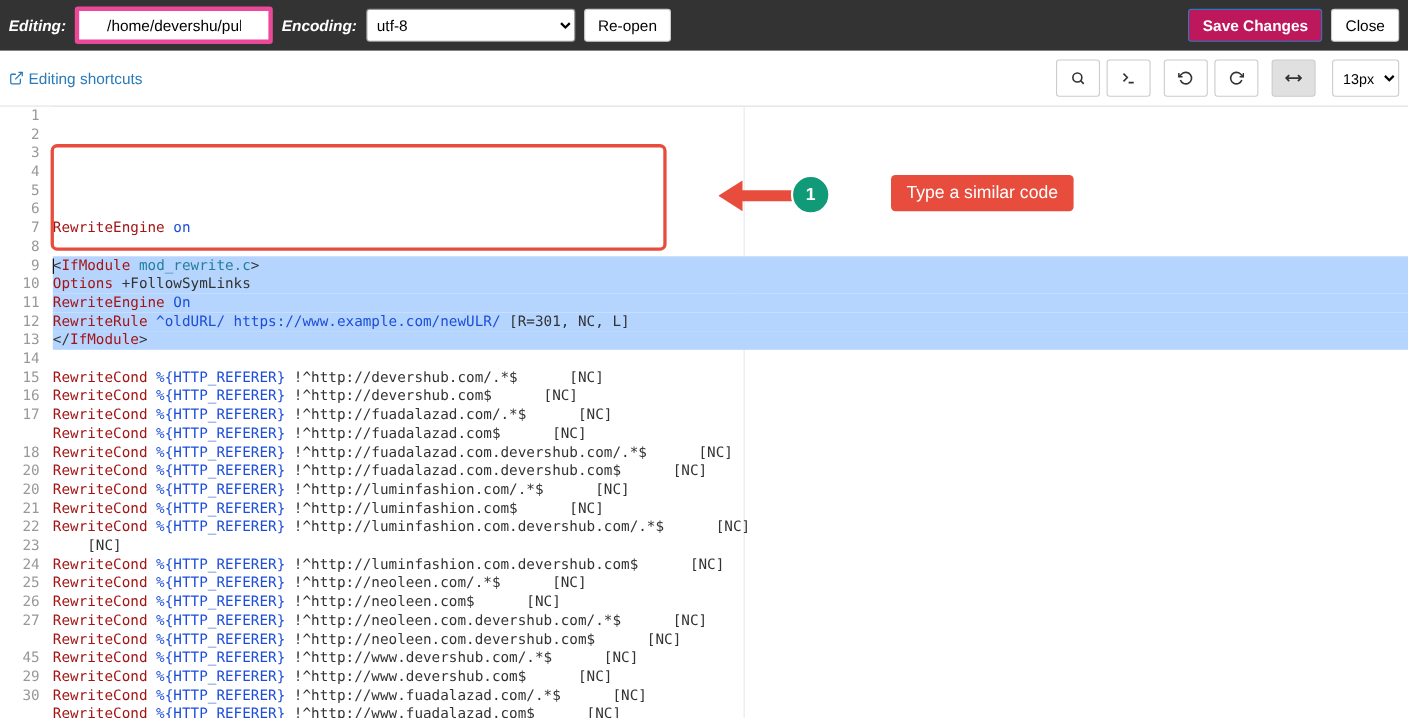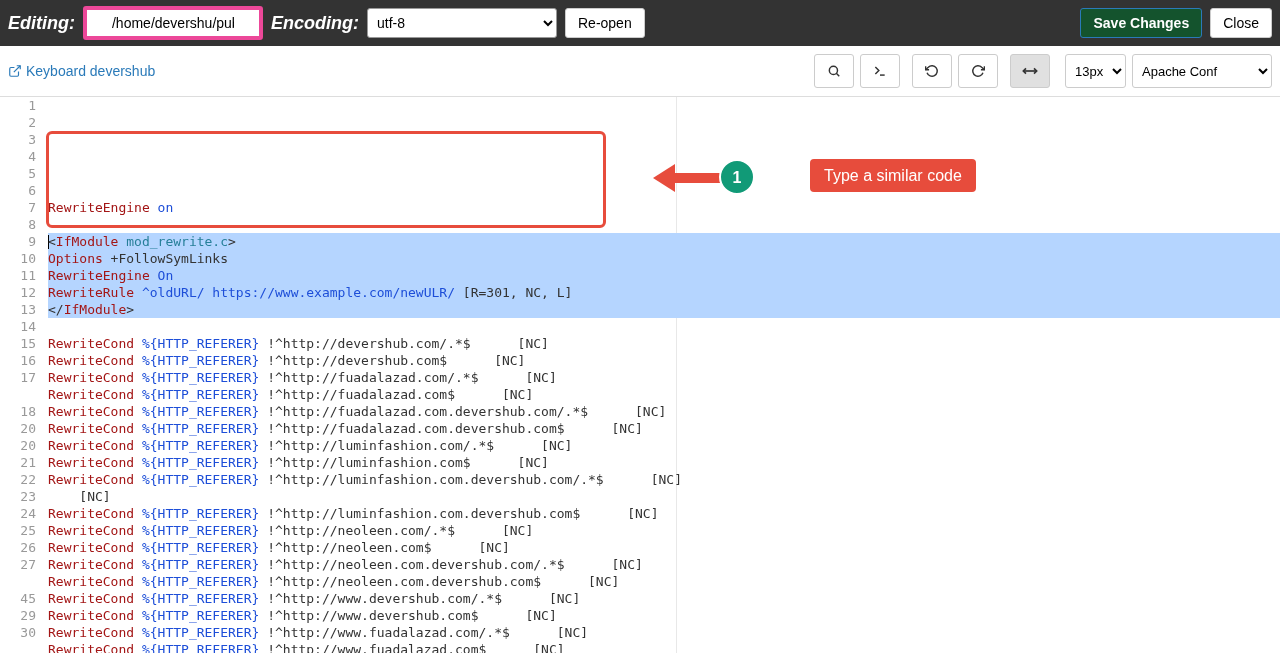--- a/index.html
+++ b/index.html
@@ -1,23 +1,23 @@
 <!DOCTYPE html>
 <html><head>
 <meta charset="utf-8">
 <style>
 * { margin: 0; padding: 0; box-sizing: border-box; }
 body { font-family: -apple-system, BlinkMacSystemFont, "Segoe UI", Helvetica, Arial, sans-serif; font-size: 14px; background: #fff; }
 .topbar { background: #333; color: #fff; display: flex; align-items: center; padding: 6px 8px; gap: 8px; }
-.topbar .lbl { font-weight: bold; font-style: italic; font-size: 18px; }
+.topbar .lbl { font-weight: bold; font-style: italic; font-size: 14px; }
 .topbar input[type=text] { padding: 5px 25px; border: 4px solid #ec4899; border-radius: 3px; font-size: 14px; width: 180px; background: #fff; }
 .topbar select { padding: 5px; border-radius: 3px; border: 1px solid #999; background: #fff; font-size: 14px; width: 190px; }
 .topbar button { padding: 6px 12px; border: 1px solid #ccc; border-radius: 3px; background: #fff; font-size: 14px; cursor: pointer; }
 .topbar .spacer { flex: 1; }
-.topbar .primary { background: #14532d; color: #fff; border: 1px solid #2a7ab9; font-weight: bold; }
+.topbar .primary { background: #be185d; color: #fff; border: 1px solid #2a7ab9; font-weight: bold; }
 .toolbar { display: flex; align-items: center; padding: 8px; gap: 6px; border-bottom: 1px solid #ddd; }
 .toolbar .link { color: #2a7ab9; display: inline-flex; align-items: center; gap: 4px; text-decoration: none; cursor: pointer; }
 .toolbar .spacer { flex: 1; }
 .toolbar .btn { display: inline-flex; align-items: center; justify-content: center; width: 40px; height: 34px; border: 1px solid #ccc; background: #fff; border-radius: 3px; cursor: pointer; }
 .toolbar .btn.active { background: #e0e0e0; }
 .toolbar select { padding: 5px; border: 1px solid #ccc; border-radius: 3px; background: #fff; font-size: 13px; height: 34px; }
 .editor { position: relative; display: flex; font-family: "Menlo", "Consolas", monospace; font-size: 13px; line-height: 17px; }
 .gutter { width: 48px; text-align: right; color: #999; padding-right: 12px; user-select: none; background: #fff; }
 .gutter .ln { height: 17px; }
 .code { flex: 1; position: relative; white-space: pre; }
@@ -48,21 +48,21 @@
   <button>Close</button>
 </div>
 
 <div class="toolbar">
   <a class="link">
     <svg width="14" height="14" viewBox="0 0 24 24" fill="none" stroke="#2a7ab9" stroke-width="2">
         <path d="M18 13v6a2 2 0 0 1-2 2H5a2 2 0 0 1-2-2V8a2 2 0 0 1 2-2h6"></path>
         <polyline points="15 3 21 3 21 9"></polyline>
         <line x1="10" y1="14" x2="21" y2="3"></line>
       </svg>
-    <span>Keyboard devershub</span>
+    <span>Editing shortcuts</span>
   </a>
   <span class="spacer"></span>
   <button class="btn">
       <svg width="14" height="14" viewBox="0 0 24 24" fill="none" stroke="#333" stroke-width="2.5">
         <circle cx="11" cy="11" r="7"></circle>
         <line x1="21" y1="21" x2="16" y2="16"></line>
       </svg>
     </button>
   <button class="btn">
       <svg width="16" height="14" viewBox="0 0 24 24" fill="none" stroke="#333" stroke-width="2.5">
@@ -83,21 +83,20 @@
       </svg>
     </button>
   <button class="btn active" style="margin-left:6px">
       <svg width="16" height="12" viewBox="0 0 24 16" fill="none" stroke="#333" stroke-width="2.5">
         <line x1="2" y1="8" x2="22" y2="8"></line>
         <polyline points="18 4 22 8 18 12"></polyline>
         <polyline points="6 4 2 8 6 12"></polyline>
       </svg>
     </button>
   <select style="margin-left:9px"><option>13px</option></select>
-  <select style="width:140px"><option>Apache Conf</option></select>
 </div>
 
 <div class="editor">
   <div class="vline"></div>
   <div class="gutter" id="gutter">
       <div class="ln">1</div>
       <div class="ln">2</div>
       <div class="ln">3</div>
       <div class="ln">4</div>
       <div class="ln">5</div>

